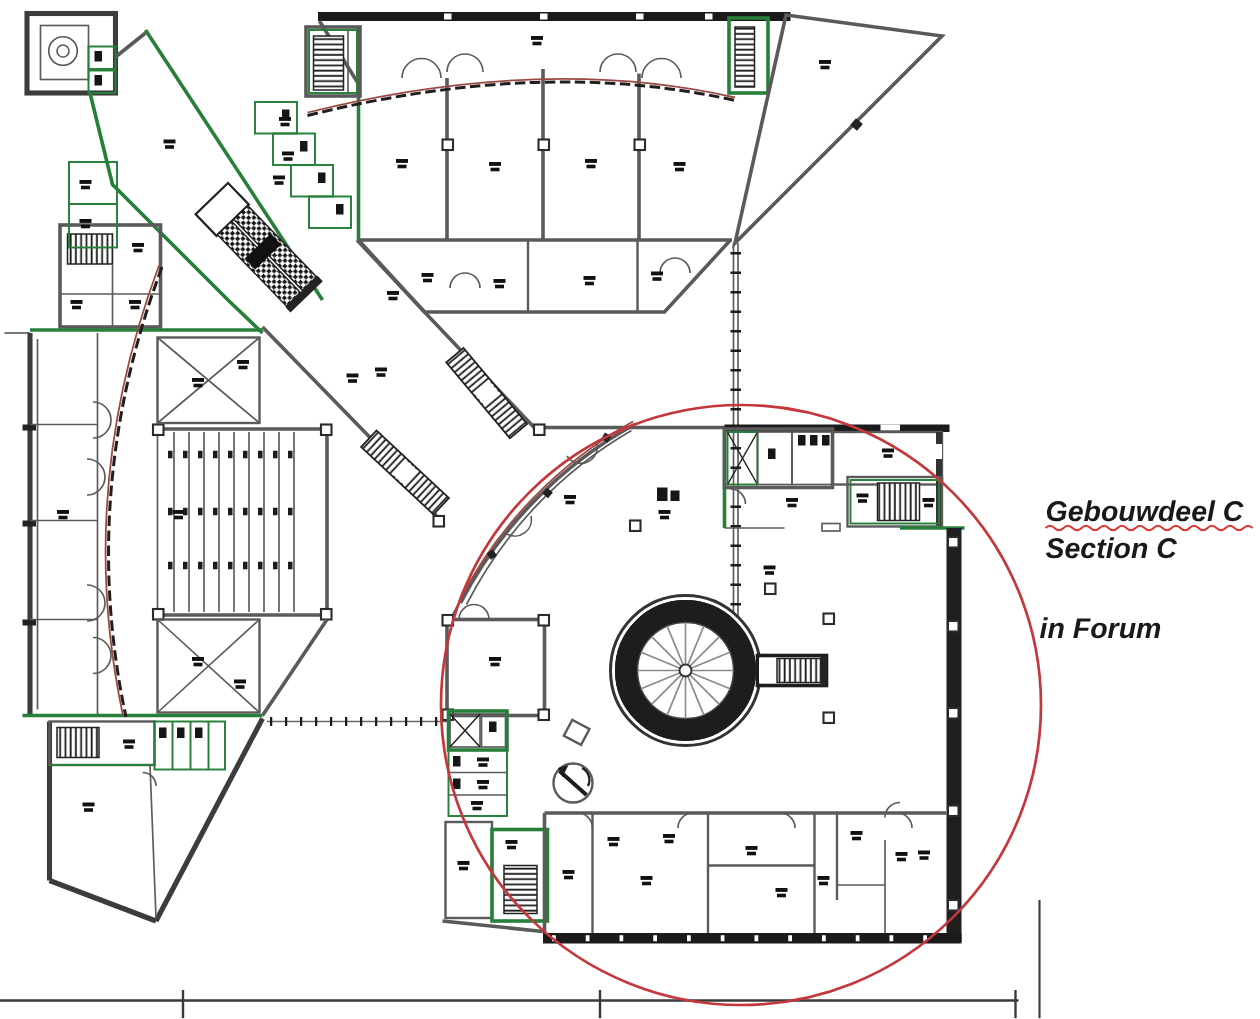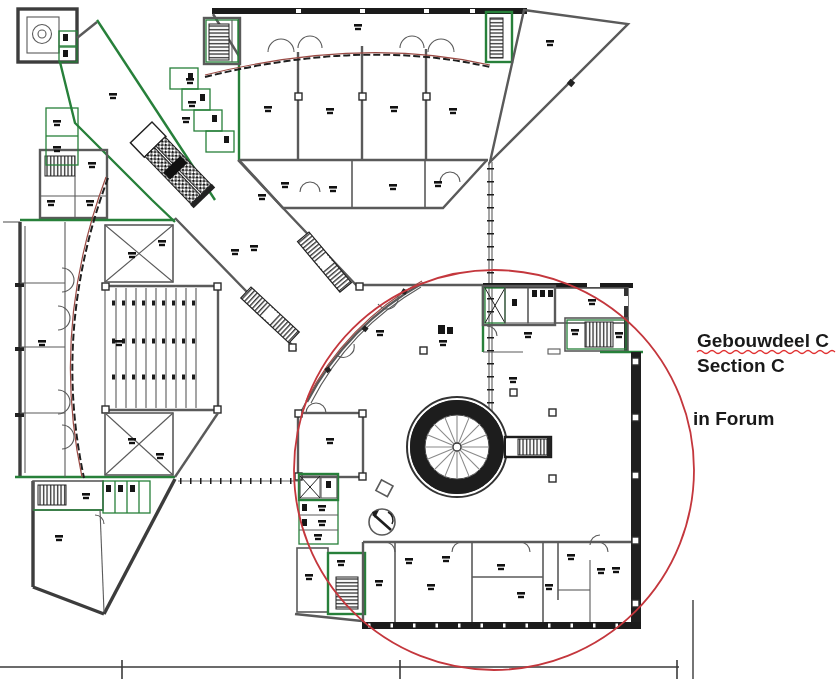--- a/index.html
+++ b/index.html
@@ -1,21 +1,21 @@
 <!DOCTYPE html>
 <html style="--highlight_red: #c4373d; --facade_red: #9a4a44; --wall_green: #27803a; --wall_gray: #5a5a5a; --wall_dark: #1f1f1f; --background: #ffffff;"><head>
 <meta charset="utf-8">
 <style>
   :root{
     --highlight_red:#c4373d; --facade_red:#9a4a44; --wall_green:#27803a;
     --wall_gray:#5a5a5a; --wall_dark:#1f1f1f; --background:#ffffff;
   }
   html,body{margin:0;padding:0;background:var(--background);}
   .stage{position:relative;width:840px;height:679px;background:var(--background);overflow:hidden;
-         font-family:"Liberation Sans",sans-serif;}
+         font-family:"Liberation Sans",sans-serif;font-style:italic;}
   svg{display:block}
   
   .w1{stroke:var(--wall_gray);stroke-width:1.1;fill:none}
   .w15{stroke:var(--wall_gray);stroke-width:1.6;fill:none}
   .w2{stroke:var(--wall_gray);stroke-width:2.4;fill:none}
   .w3{stroke:#3c3c3c;stroke-width:3.4;fill:none}
   .dk{stroke:var(--wall_dark);stroke-width:2;fill:none}
   .grn{stroke:var(--wall_green);stroke-width:2.4;fill:none}
   .grn1{stroke:var(--wall_green);stroke-width:1.3;fill:none}
   .red{stroke:var(--highlight_red);fill:none}

